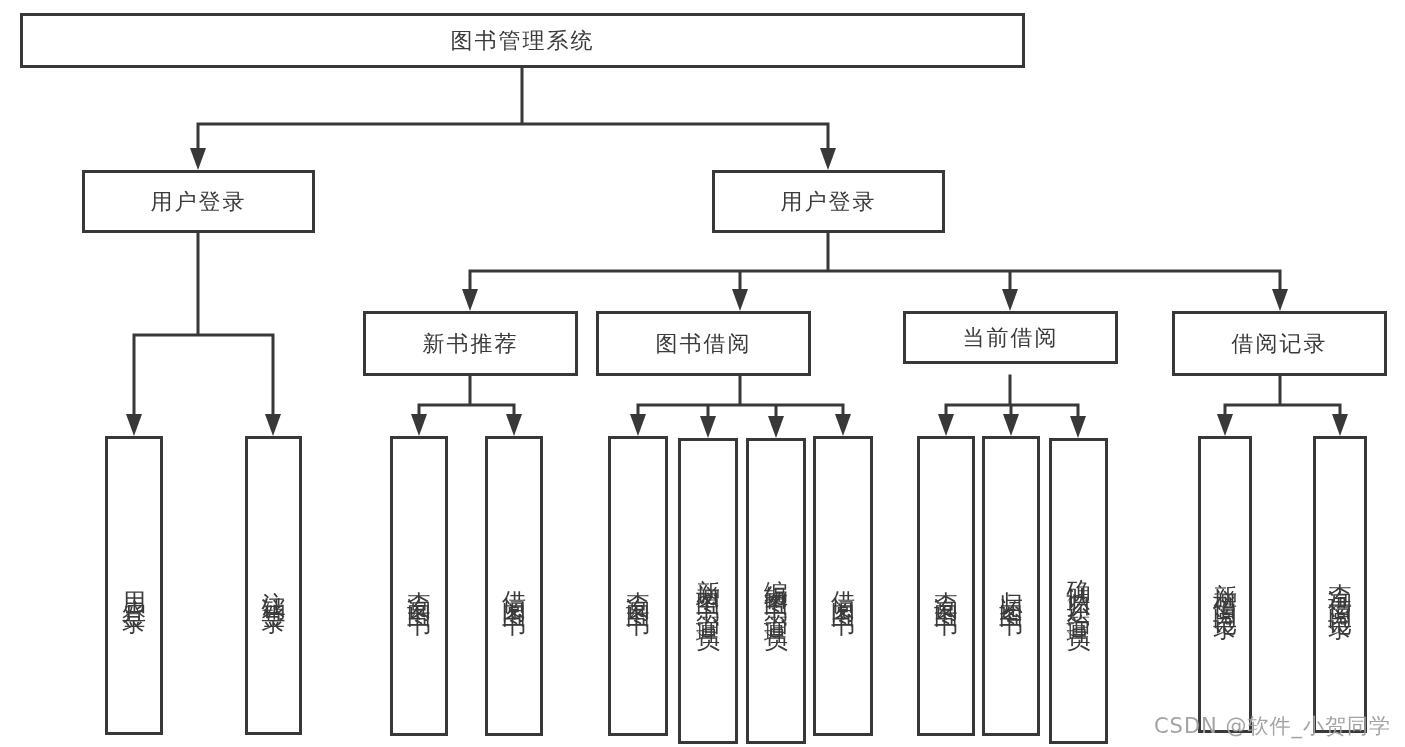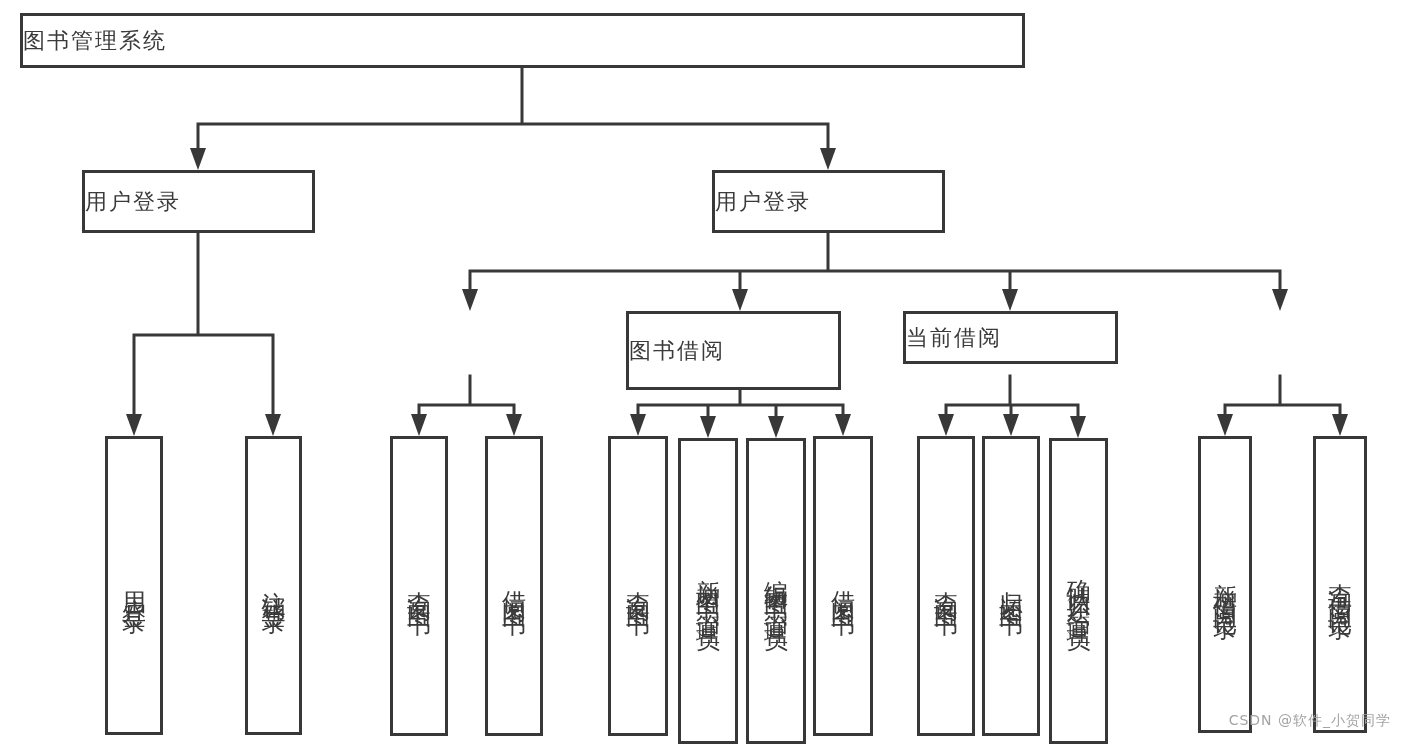--- a/index.html
+++ b/index.html
@@ -11,38 +11,38 @@
   html,body{background:#ffffff;}
   body{
     width:1405px;height:747px;position:relative;overflow:hidden;
     font-family:"DejaVu Sans","Liberation Sans",sans-serif;
   }
   .stage{position:absolute;inset:0;}
   svg.wires{position:absolute;left:0;top:0;z-index:0;}
   .box{
     position:absolute;z-index:1;background:#ffffff;
     border:3px solid var(--line);
-    display:flex;align-items:center;justify-content:flex-start;
+    display:flex;align-items:center;justify-content:center;
     color:var(--text);font-size:22px;letter-spacing:2px;
     white-space:nowrap;
   }
   .vbox{
     position:absolute;z-index:1;background:#ffffff;
     border:3px solid var(--line);
     display:flex;align-items:center;justify-content:center;
     color:var(--text);
   }
   .vbox span{
     writing-mode:vertical-rl;text-orientation:mixed;
     font-size:24px;letter-spacing:7px;line-height:1;
     white-space:nowrap;
   }
   .watermark{
     position:absolute;z-index:2;
-    color:var(--wm);font-size:14px;letter-spacing:1px;
+    color:var(--wm);font-size:21px;letter-spacing:1px;
     white-space:nowrap;
   }
 </style>
 </head>
 <body>
 
 <div class="stage">
 
   <svg class="wires" width="1405" height="747" viewBox="0 0 1405 747">
     <g fill="none" stroke="#383838" stroke-width="3" stroke-linecap="square">
@@ -88,25 +88,31 @@
     <span>图书管理系统</span>
   </div>
 
   <div class="box" style="left:82px;top:170px;width:233px;height:63px">
     <span>用户登录</span>
   </div>
   <div class="box" style="left:712px;top:170px;width:233px;height:63px">
     <span>用户登录</span>
   </div>
 
-  <div class="box" style="left:626px;top:311px;width:215px;height:79px">
+  <div class="box" style="left:363px;top:311px;width:215px;height:65px">
+    <span>新书推荐</span>
+  </div>
+  <div class="box" style="left:596px;top:311px;width:215px;height:65px">
     <span>图书借阅</span>
   </div>
   <div class="box" style="left:903px;top:311px;width:215px;height:53px">
     <span>当前借阅</span>
+  </div>
+  <div class="box" style="left:1172px;top:311px;width:215px;height:65px">
+    <span>借阅记录</span>
   </div>
 
   <div class="vbox" style="left:105px;top:436px;width:58px;height:299px">
     <span>用户登录</span>
   </div>
   <div class="vbox" style="left:245px;top:436px;width:57px;height:299px">
     <span>注销登录</span>
   </div>
 
   <div class="vbox" style="left:390px;top:436px;width:58px;height:300px">

